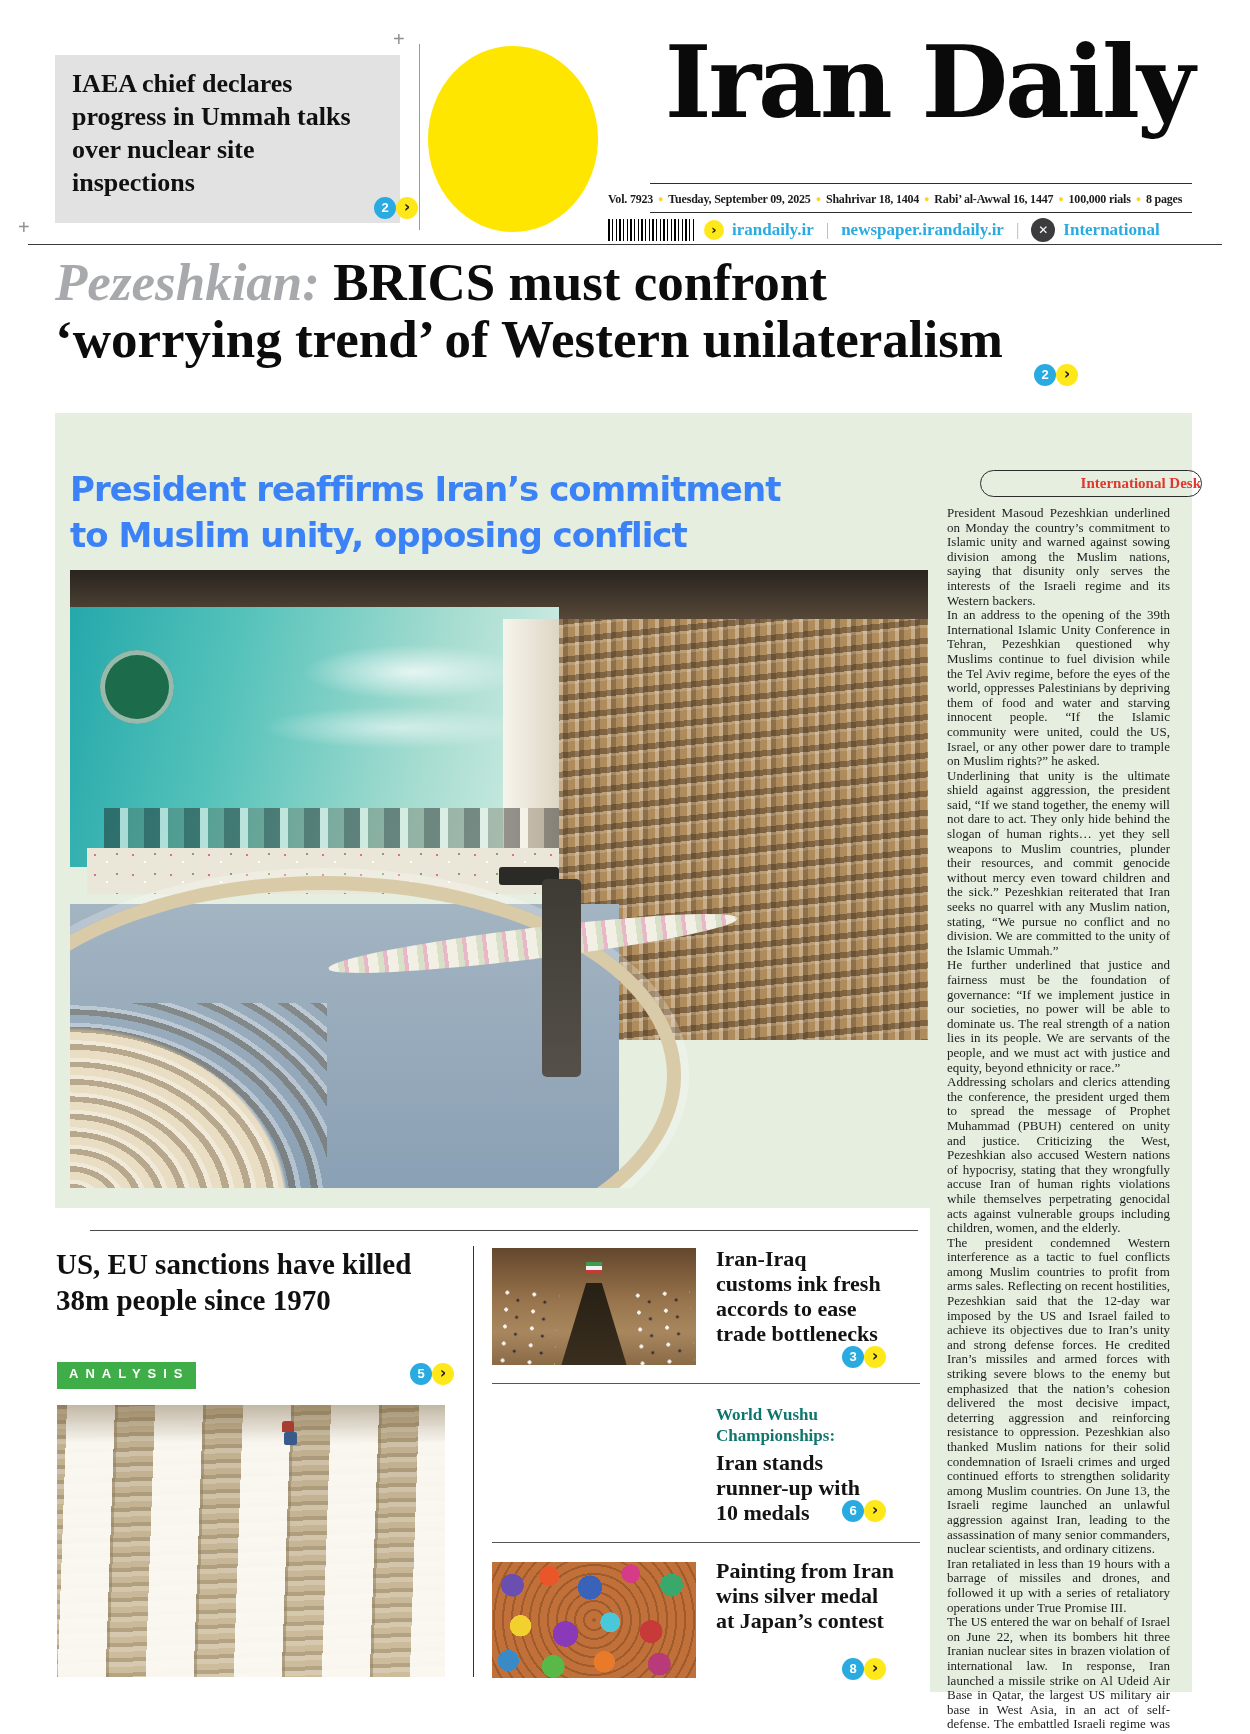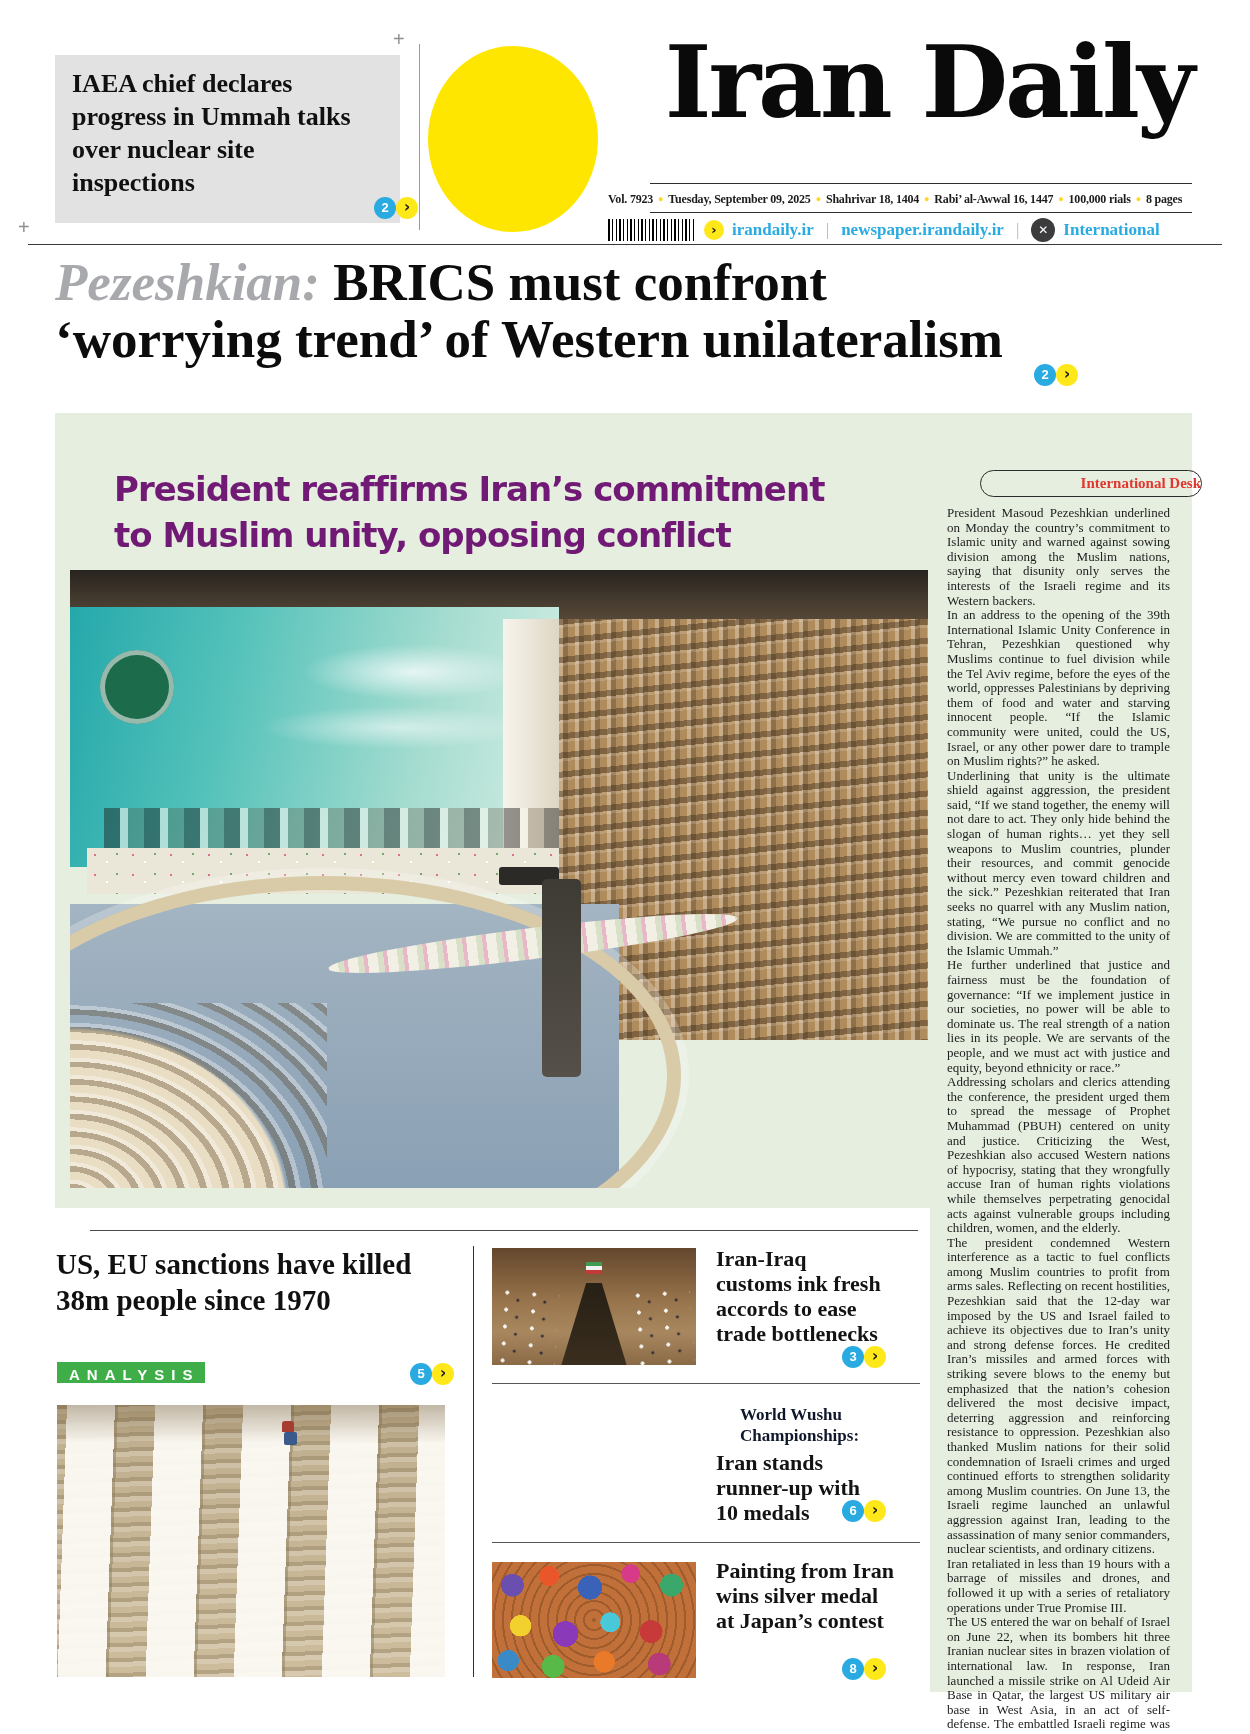--- a/index.html
+++ b/index.html
@@ -25,32 +25,32 @@
   .barcode{width:86px;height:22px;background:repeating-linear-gradient(90deg,#000 0 2px,transparent 2px 4px,#000 4px 5px,transparent 5px 8px,#000 8px 9px,transparent 9px 11px);}
   .mini-circle{width:20px;height:20px;border-radius:50%;background:#ffe81a;color:#111;text-align:center;font-size:13px;line-height:19px;font-family:"DejaVu Sans",sans-serif;font-weight:bold;margin:0 8px 0 10px;}
   .pipe{color:#b5b5b5;font-weight:400;margin:0 12px;}
   .x-circle{width:24px;height:24px;border-radius:50%;background:#3c3c3e;color:#fff;text-align:center;font-size:12px;line-height:24px;font-family:"DejaVu Sans",sans-serif;font-weight:bold;}
   
   .lead{font-family:"Liberation Serif",serif;font-weight:bold;font-size:53px;line-height:57px;color:#0c0c0c;}
   .lead-kicker{font-style:italic;color:#a7a9ac;}
   
   .greenpanel{background:#e6eee0;}
   .g-kicker{font-family:"Liberation Sans",sans-serif;font-weight:bold;font-size:26px;color:#9fa1a4;}
-  .g-headline{font-family:"DejaVu Sans",sans-serif;font-weight:bold;font-size:34px;line-height:46px;letter-spacing:-1px;color:#701a75;white-space:pre-line;margin-left:44px;}
+  .g-headline{font-family:"DejaVu Sans",sans-serif;font-weight:bold;font-size:34px;line-height:46px;letter-spacing:-1px;color:#3b82f6;white-space:pre-line;}
   .desk-pill{border:1.5px solid #2b2b2b;border-radius:14px;text-align:center;font-family:"Liberation Serif",serif;font-weight:bold;font-size:15px;color:#e0372e;line-height:24px;background:transparent;}
   .bodycol{font-family:"Liberation Serif",serif;font-size:13px;line-height:14.6px;text-align:justify;color:#1d1d1d;}
   .bodycol p{margin:0;}
   .photo-caption{background:rgba(239,232,214,0.95);font-family:"Liberation Serif",serif;font-style:italic;font-size:11px;line-height:13.5px;color:#3a3a3a;padding:6px 7px;}
   .credit{color:#cc3b33;font-weight:bold;}
   .credit-dot{color:#ffe000;font-style:normal;font-size:10px;}
   
   .an-headline{font-family:"Liberation Serif",serif;font-weight:bold;font-size:29px;line-height:36px;color:#101010;white-space:pre-line;}
-  .an-label{background:#3fae49;color:#fff;font-family:"Liberation Sans",sans-serif;font-weight:bold;font-size:15px;letter-spacing:7px;padding:4px 6px 0 12px;}
+  .an-label{background:#3fae49;color:#fff;font-family:"Liberation Sans",sans-serif;font-weight:bold;font-size:13px;letter-spacing:7px;padding:4px 6px 8px 12px;}
   .teaser-h{font-family:"Liberation Serif",serif;font-weight:bold;font-size:22px;line-height:25px;color:#131313;white-space:pre-line;}
-  .teaser-k{font-family:"Liberation Serif",serif;font-weight:bold;font-size:17px;line-height:21px;color:#0f172a;white-space:pre-line;margin-left:24px;}
+  .teaser-k{font-family:"Liberation Serif",serif;font-weight:bold;font-size:17px;line-height:21px;color:#0f766e;white-space:pre-line;}
   
   .photo{overflow:hidden;position:absolute;}
   .p-conf{background:linear-gradient(180deg,#3a342c 0%,#5a4e3e 6%,#8a7c68 11%,#a99a80 34%,#b3a88f 48%,#a0ae bc 60%,#9fb0c0 100%);}
   .conf-ceiling{position:absolute;left:0;top:0;width:100%;height:8%;background:linear-gradient(180deg,#28241f,#564838);}
   .conf-wall{position:absolute;left:0;top:6%;width:57%;height:42%;background:linear-gradient(102deg,#25a8ab 0%,#54c2ba 32%,#a5dcd0 70%,#d8efe6 100%);}
   .conf-emblem{position:absolute;left:3.5%;top:13%;width:74px;height:74px;border-radius:50%;background:radial-gradient(circle,#1c6b4b 58%,#14503a 100%);box-shadow:inset 0 0 0 5px rgba(255,255,255,.55);}
   .conf-callig{position:absolute;left:27%;top:12%;width:26%;height:9%;background:radial-gradient(ellipse,rgba(255,255,255,.75),rgba(255,255,255,0) 70%);}
   .conf-callig2{position:absolute;left:22%;top:22%;width:32%;height:7%;background:radial-gradient(ellipse,rgba(255,255,255,.55),rgba(255,255,255,0) 70%);}
   .conf-curtain{position:absolute;left:50.5%;top:8%;width:6.5%;height:37%;background:linear-gradient(90deg,#f7f4ec,#ddd6c4);}
   .conf-dais{position:absolute;left:4%;top:38.5%;width:58%;height:8%;background:repeating-linear-gradient(90deg,rgba(25,22,20,.55) 0 16px,rgba(250,248,240,.7) 16px 24px,rgba(90,70,50,.35) 24px 40px);opacity:.8;}

